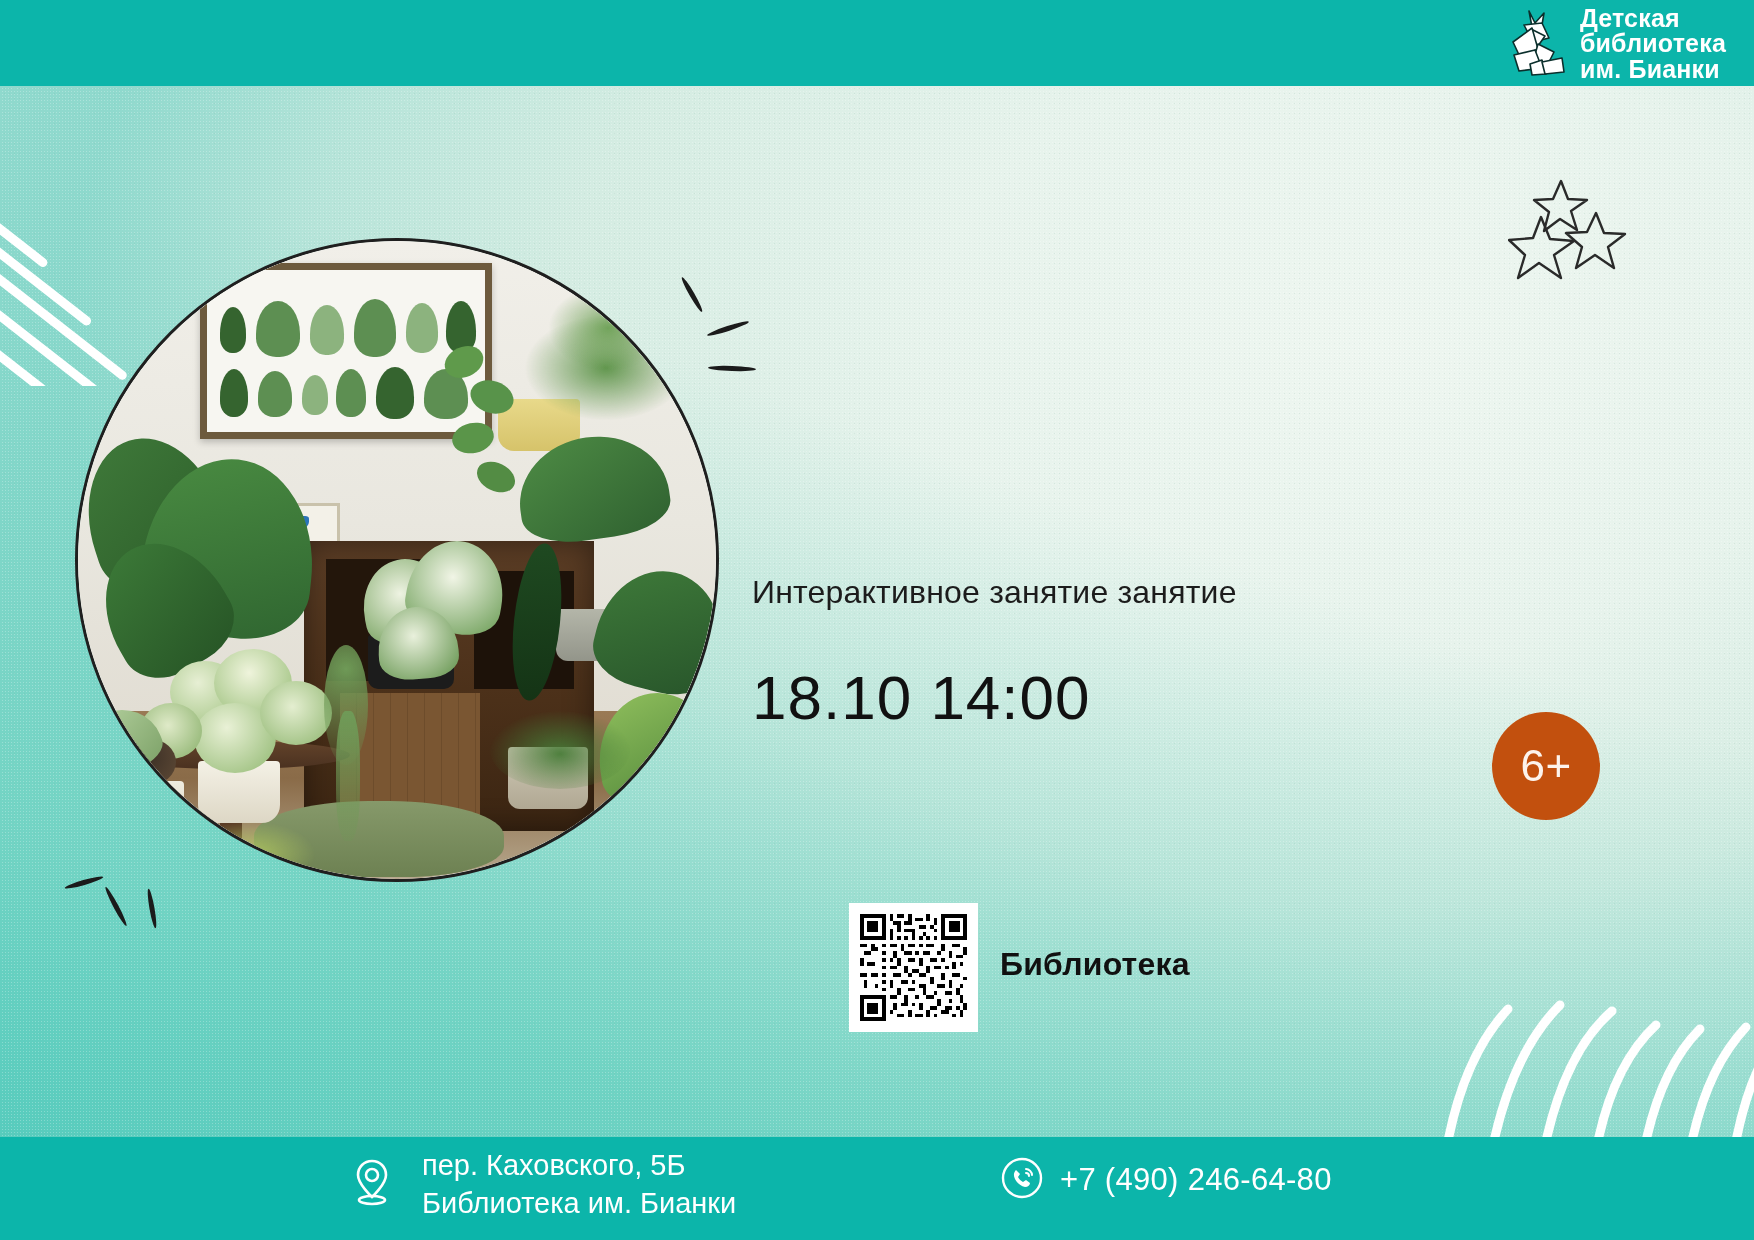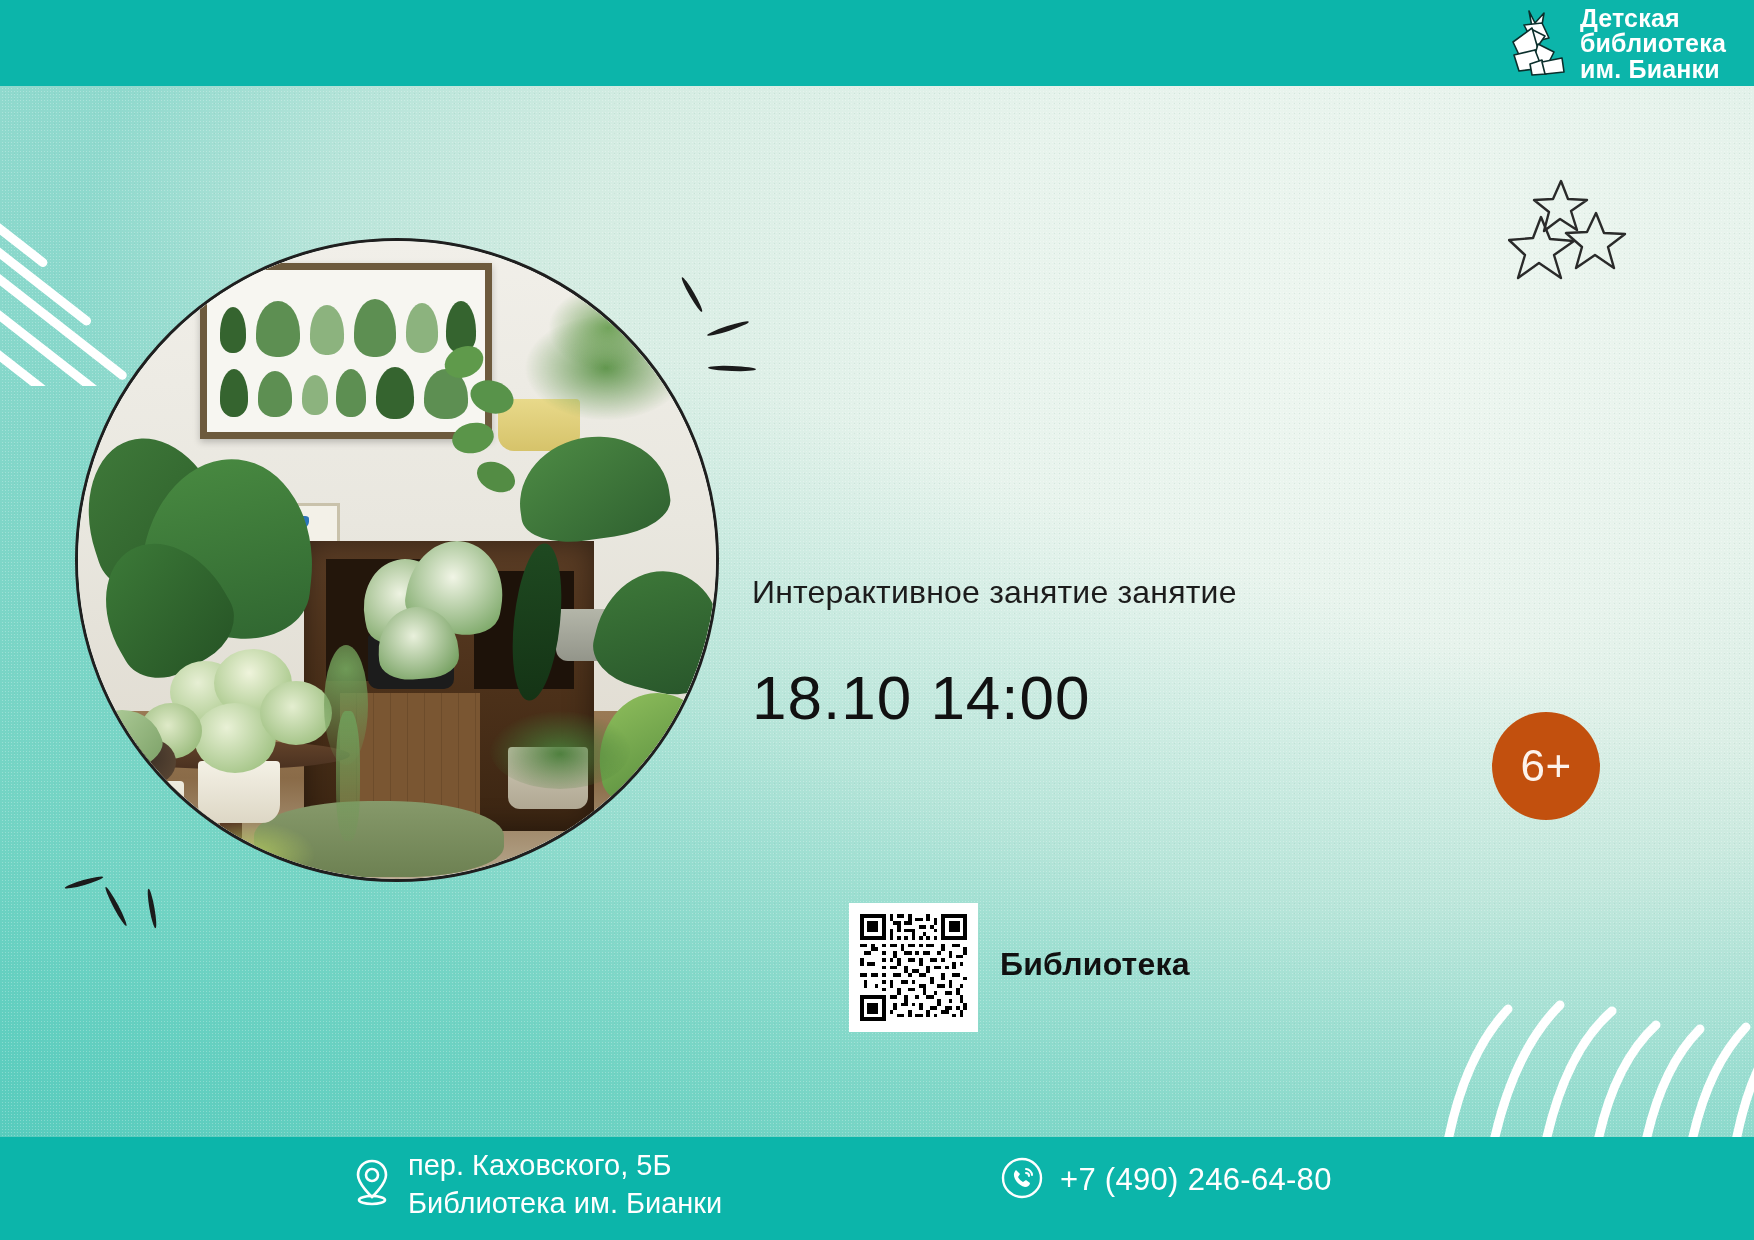--- a/index.html
+++ b/index.html
@@ -157,21 +157,21 @@
     padding:0;display:block;
   }
   .qr-box svg{display:block;margin:11px;}
   .reg-label{
     position:absolute;left:1000px;top:946px;
     font-weight:700;font-size:32px;color:#111111;letter-spacing:.2px;
   }
 
   
   .foot-addr{
-    position:absolute;left:352px;bottom:18px;display:flex;align-items:center;gap:16px;
+    position:absolute;left:352px;bottom:18px;display:flex;align-items:center;gap:30px;
   }
   .foot-addr .txt{
     color:#ffffff;font-size:29px;line-height:38px;white-space:pre-line;font-weight:400;
   }
   .foot-phone{
     position:absolute;left:1000px;bottom:36px;display:flex;align-items:center;gap:16px;
   }
   .foot-phone .txt{color:#ffffff;font-size:31px;font-weight:400;letter-spacing:.3px;}
 </style>
 </head>

